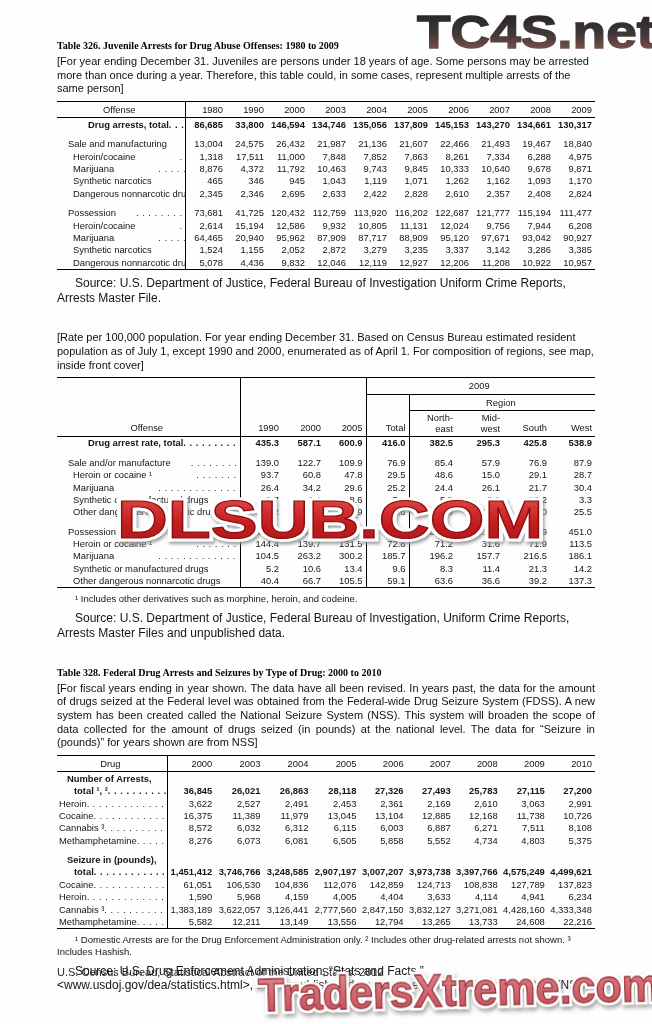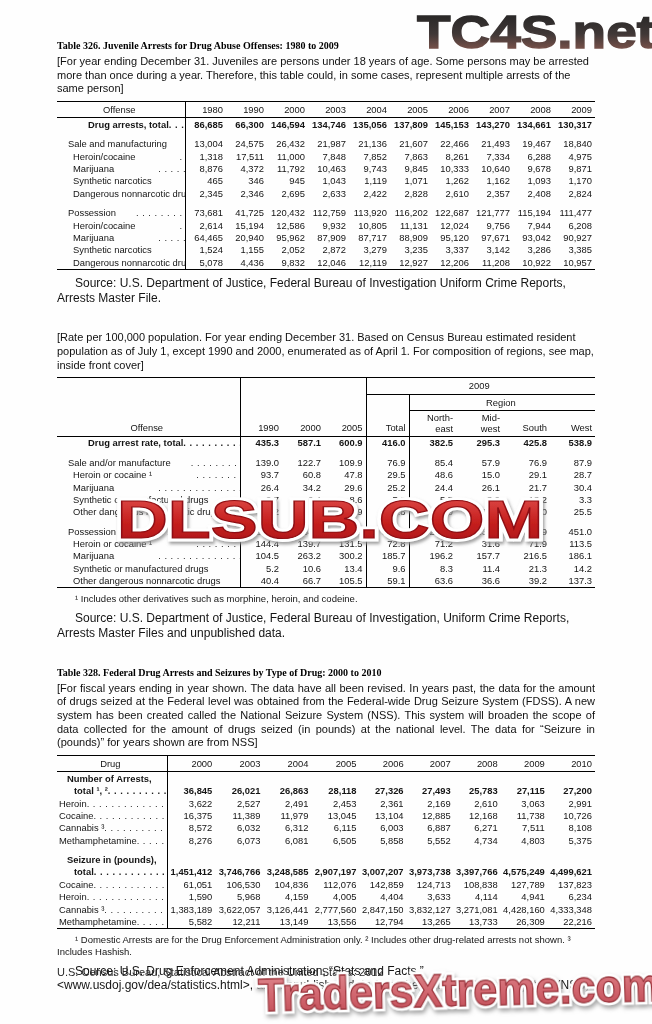--- a/index.html
+++ b/index.html
@@ -90,21 +90,21 @@
         </thead>
         <tbody>
             <tr>
               <td class="stub bold vr">
                 <div class="lblwrap lv2">
                   <span class="lbl">Drug arrests, total</span>
                   <span class="dots"> . . . . . . . . . . . . . . . . . . . . . . . . . . . . . . . . . . . . . . . . . . . . . . . . . . . . . . . . . . . . . . . . . . . . . . . . . . . . . . . .</span>
                 </div>
               </td>
               <td class="num bold">86,685</td>
-              <td class="num bold">66,300</td>
+              <td class="num bold">33,800</td>
               <td class="num bold">146,594</td>
               <td class="num bold">134,746</td>
               <td class="num bold">135,056</td>
               <td class="num bold">137,809</td>
               <td class="num bold">145,153</td>
               <td class="num bold">143,270</td>
               <td class="num bold">134,661</td>
               <td class="num bold">130,317</td>
             </tr>
             <tr class="spacer">
@@ -788,21 +788,21 @@
                   <span class="dots"> . . . . . . . . . . . . . . . . . . . . . . . . . . . . . . . . . . . . . . . . . . . . . . . . . . . . . . . . . . . . . . . . . . . . . . . . . . . . . . . .</span>
                 </div>
               </td>
               <td class="num">5,582</td>
               <td class="num">12,211</td>
               <td class="num">13,149</td>
               <td class="num">13,556</td>
               <td class="num">12,794</td>
               <td class="num">13,265</td>
               <td class="num">13,733</td>
-              <td class="num">26,309</td>
+              <td class="num">24,608</td>
               <td class="num">22,216</td>
             </tr>
           </tbody>
       </table>
       <p class="fnote">¹ Domestic Arrests are for the Drug Enforcement Administration only. ² Includes other drug-related arrests not shown. ³ Includes Hashish.</p>
       <p class="srcnote">Source: U.S. Drug Enforcement Administration, “Stats and Facts,” &lt;www.usdoj.gov/dea/statistics.html&gt;, and unpublished data from the National Seizure System (NSS).</p>
     </div>
 
   </div>
 

